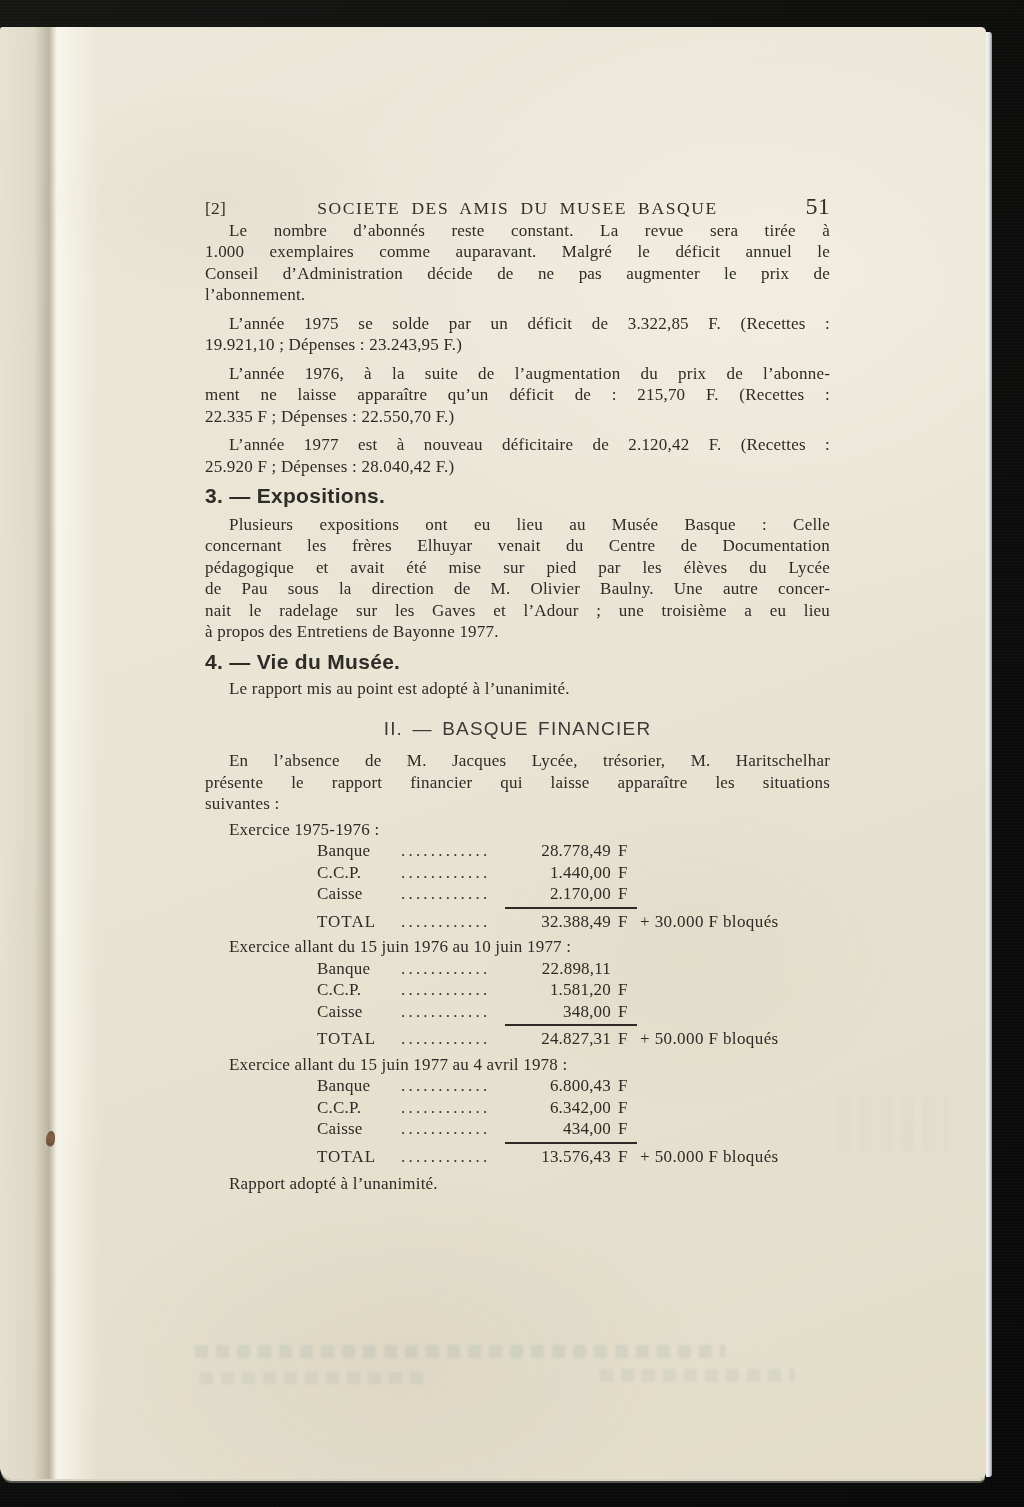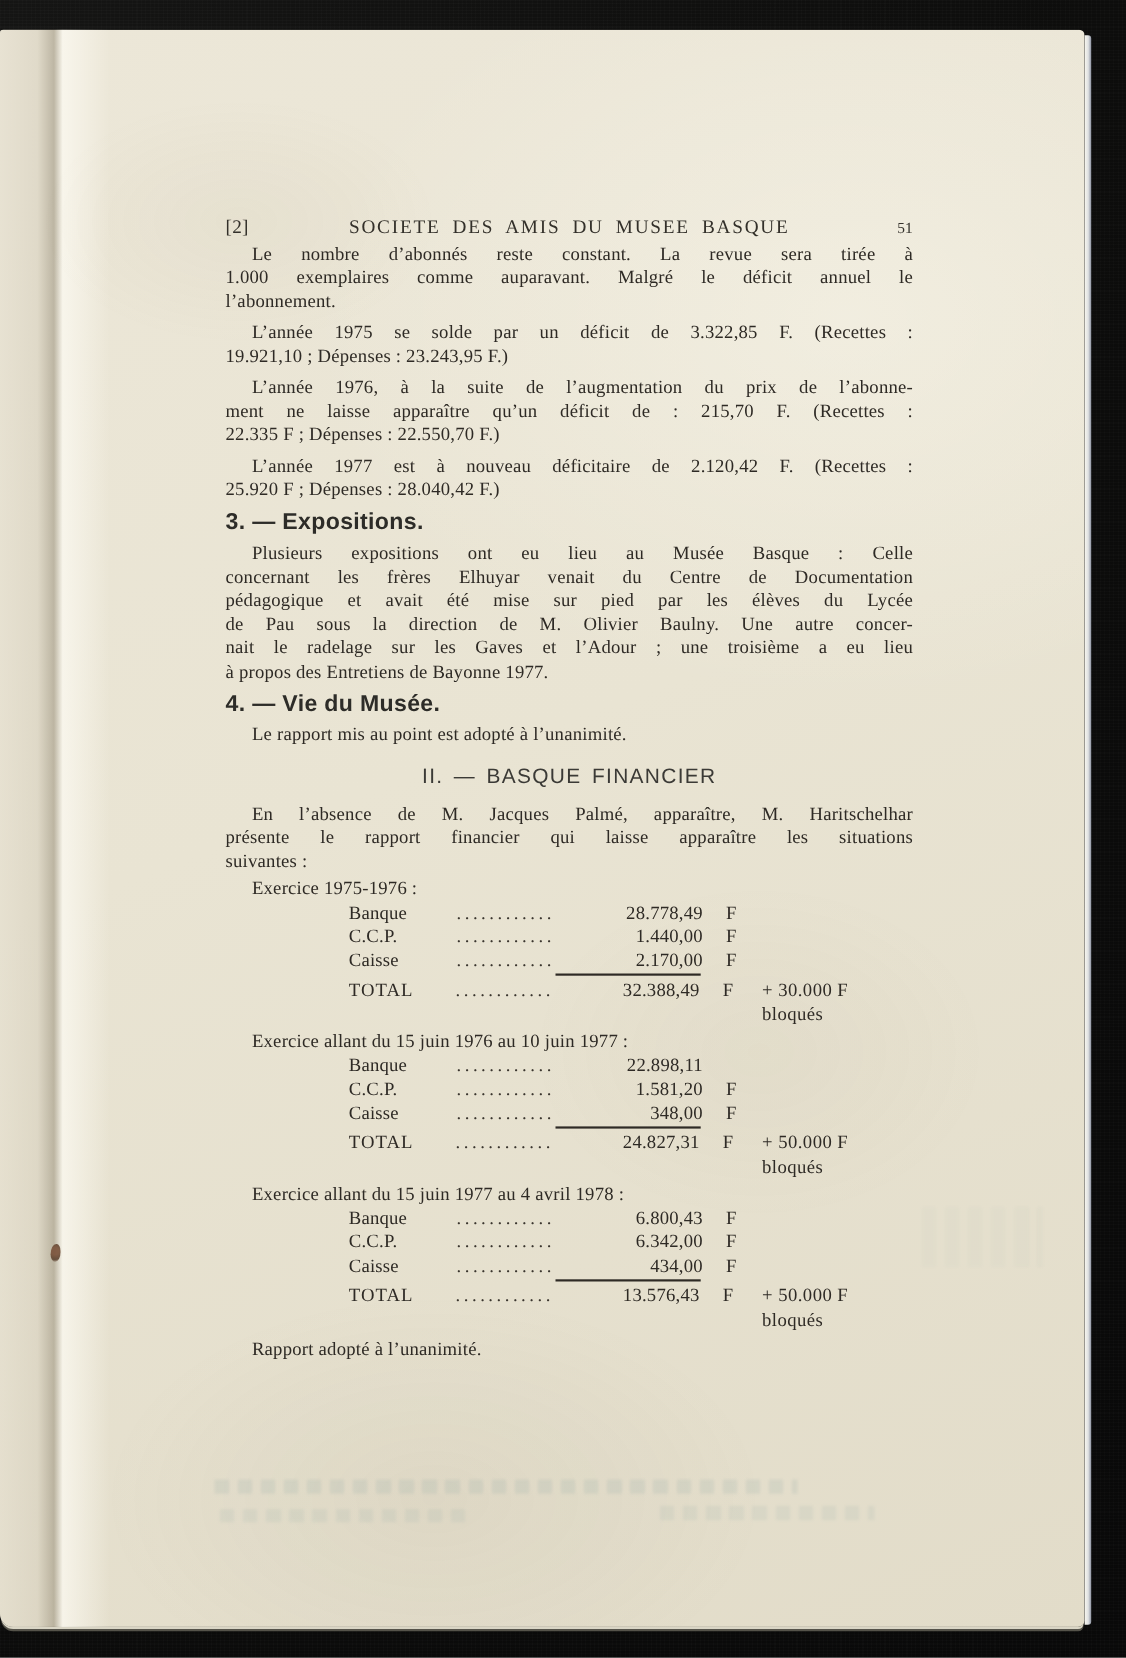--- a/index.html
+++ b/index.html
@@ -46,39 +46,39 @@
       radial-gradient(ellipse 300px 220px at 70% 64%,rgba(140,120,85,.04),transparent 70%),
       radial-gradient(ellipse 420px 260px at 40% 92%,rgba(120,105,75,.06),transparent 72%);
   }
   .content{
     position:absolute;left:205px;top:0;width:625px;
     color:#2e2a25;font-size:17px;line-height:21.5px;letter-spacing:.2px;
   }
   .pg-header{display:flex;align-items:baseline;margin-top:169px;color:#33302a;}
   .h-brack{width:72px;font-size:17.5px;}
   .h-title{flex:1;text-align:center;font-size:17.5px;letter-spacing:1.6px;word-spacing:5px;}
-  .h-page{width:72px;text-align:right;font-size:14px;}
+  .h-page{width:72px;text-align:right;font-size:24px;}
   .body-text{}
   .para{margin-top:7px;}
   .para:first-child{margin-top:0;}
   .tline{text-align:justify;text-align-last:justify;}
   .tline.tline-end{text-align-last:left;}
   .para .tline:first-child,.indent-line .tline:first-child{text-indent:24px;}
   .sec-h{
     font-family:"Liberation Sans","DejaVu Sans",sans-serif;font-weight:700;
     font-size:21px;color:#2d2c28;margin:8px 0 5px;letter-spacing:.3px;
   }
   .fin-h{
     font-family:"Liberation Sans","DejaVu Sans",sans-serif;font-weight:400;
     font-size:19px;color:#3b3a36;text-align:center;margin:18px 0 11px;
     letter-spacing:1.2px;word-spacing:3px;
   }
   .exercice{margin-top:4px;}
   .ex-title{text-indent:24px;}
-  .t-row{display:flex;align-items:baseline;gap:14px;}
+  .t-row{display:flex;align-items:baseline;}
   .t-label{width:84px;margin-left:112px;}
   .t-total .t-label{letter-spacing:1px;}
   .t-dots{width:92px;overflow:hidden;white-space:nowrap;letter-spacing:3.2px;color:#3a352e;}
   .t-amount{width:118px;text-align:right;}
   .t-unit{width:22px;margin-left:7px;}
   .t-extra{letter-spacing:.4px;}
   .t-rule{margin:2px 0 2px 300px;width:132px;border-top:2px solid #2e2a25;height:0;}
   .closing{margin-top:6px;}
   
   .ghost{
@@ -109,20 +109,21 @@
       <span class="h-brack">[2]</span>
       <span class="h-title">SOCIETE DES AMIS DU MUSEE BASQUE</span>
       <span class="h-page">51</span>
     </div>
 
     <div class="body-text">
 
       <div class="para">
           <div class="tline">Le nombre d’abonnés reste constant. La revue sera tirée à</div>
           <div class="tline">1.000 exemplaires comme auparavant. Malgré le déficit annuel le</div>
+          <div class="tline">Conseil d’Administration décide de ne pas augmenter le prix de</div>
           <div class="tline tline-end">l’abonnement.</div>
         </div>
       <div class="para">
           <div class="tline">L’année 1975 se solde par un déficit de 3.322,85 F. (Recettes :</div>
           <div class="tline tline-end">19.921,10 ; Dépenses : 23.243,95 F.)</div>
         </div>
       <div class="para">
           <div class="tline">L’année 1976, à la suite de l’augmentation du prix de l’abonne-</div>
           <div class="tline">ment ne laisse apparaître qu’un déficit de : 215,70 F. (Recettes :</div>
           <div class="tline tline-end">22.335 F ; Dépenses : 22.550,70 F.)</div>
@@ -142,21 +143,21 @@
           <div class="tline tline-end">à propos des Entretiens de Bayonne 1977.</div>
         </div>
 
       <div class="sec-h">4. — Vie du Musée.</div>
       <div class="para closing">
           <div class="tline tline-end">Le rapport mis au point est adopté à l’unanimité.</div>
         </div>
 
       <div class="fin-h">II. — BASQUE FINANCIER</div>
       <div class="para">
-          <div class="tline">En l’absence de M. Jacques Palmé, apparaître, M. Haritschelhar</div>
+          <div class="tline">En l’absence de M. Jacques Lycée, trésorier, M. Haritschelhar</div>
           <div class="tline">présente le rapport financier qui laisse apparaître les situations</div>
           <div class="tline tline-end">suivantes :</div>
         </div>
 
       <div class="exercice">
         <div class="ex-title">Exercice 1975-1976 :</div>
         <div class="t-row">
           <span class="t-label">Banque</span>
           <span class="t-dots">............</span>
           <span class="t-amount">28.778,49</span>

